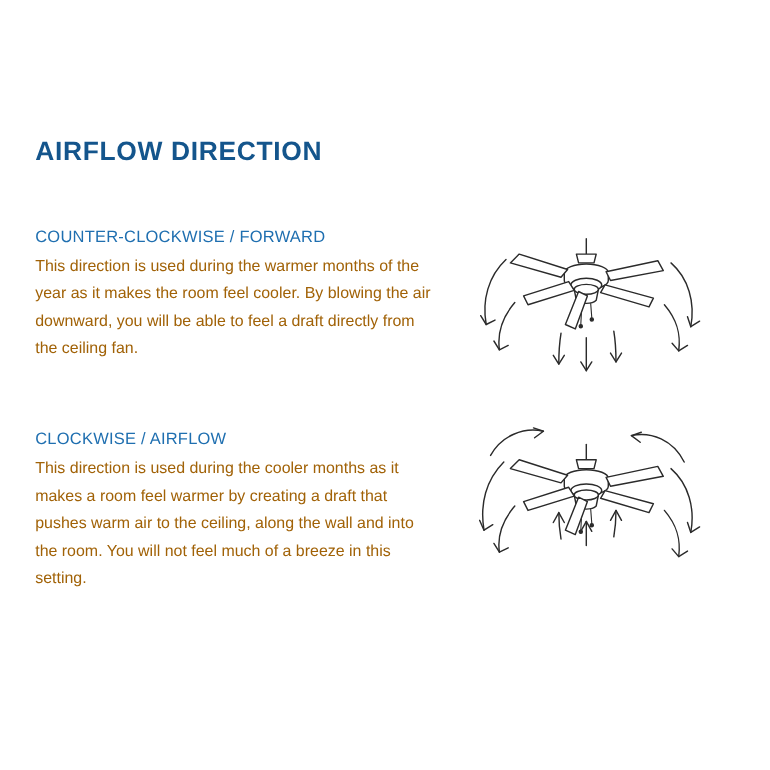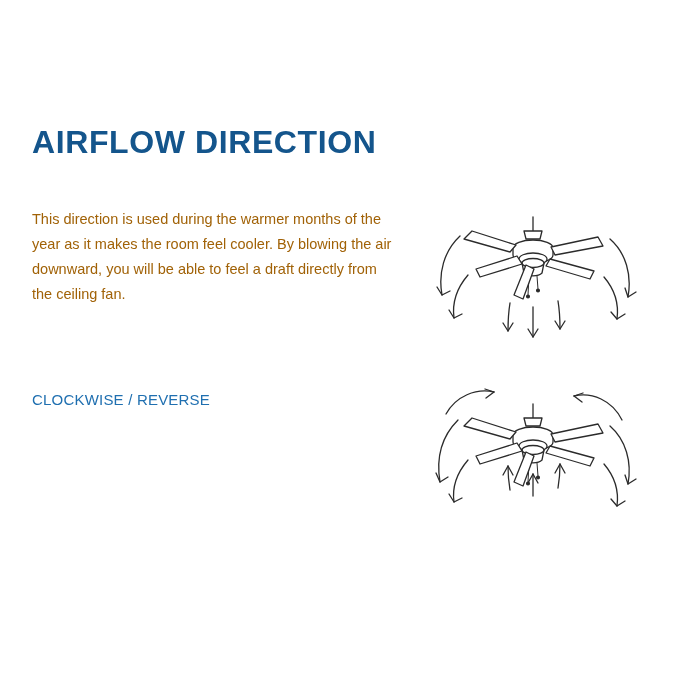--- a/index.html
+++ b/index.html
@@ -17,21 +17,21 @@
   .page {
     position: relative;
     width: 700px;
     height: 700px;
     box-sizing: border-box;
   }
   .title {
     position: absolute;
     left: 32px;
     top: 124px;
-    font-size: 32px;
+    font-size: 24px;
     font-weight: bold;
     letter-spacing: 0.6px;
     color: #14558c;
   }
   .section {
     position: absolute;
     left: 32px;
     width: 365px;
   }
   .section-1 { top: 207px; }
@@ -57,25 +57,27 @@
   svg { display: block; }
 </style>
 </head>
 <body>
 
 <div class="page">
 
   <div class="title">AIRFLOW DIRECTION</div>
 
   <div class="section section-1">
+    <div class="sub-title">COUNTER-CLOCKWISE / FORWARD</div>
     <div class="body-text">This direction is used during the warmer months of the year as it makes the room feel cooler. By blowing the air downward, you will be able to feel a draft directly from the ceiling fan.</div>
   </div>
 
   <div class="section section-2">
-    <div class="sub-title">CLOCKWISE / REVERSE</div>
+    <div class="sub-title">CLOCKWISE / AIRFLOW</div>
+    <div class="body-text">This direction is used during the cooler months as it makes a room feel warmer by creating a draft that pushes warm air to the ceiling, along the wall and into the room. You will not feel much of a breeze in this setting.</div>
   </div>
 
   <div class="fan-wrap fan-1">
     <svg width="270" height="160" viewBox="0 0 270 160">
       <g fill="none" stroke="#2b2b2b" stroke-width="1.3" stroke-linecap="round" stroke-linejoin="round">
 
         <path d="M135 14 L135 28"></path>
         <path d="M126 28 L144 28 L142 36 L128 36 Z" fill="#ffffff"></path>
 
         <ellipse cx="135" cy="45" rx="20" ry="8" fill="#ffffff"></ellipse>

